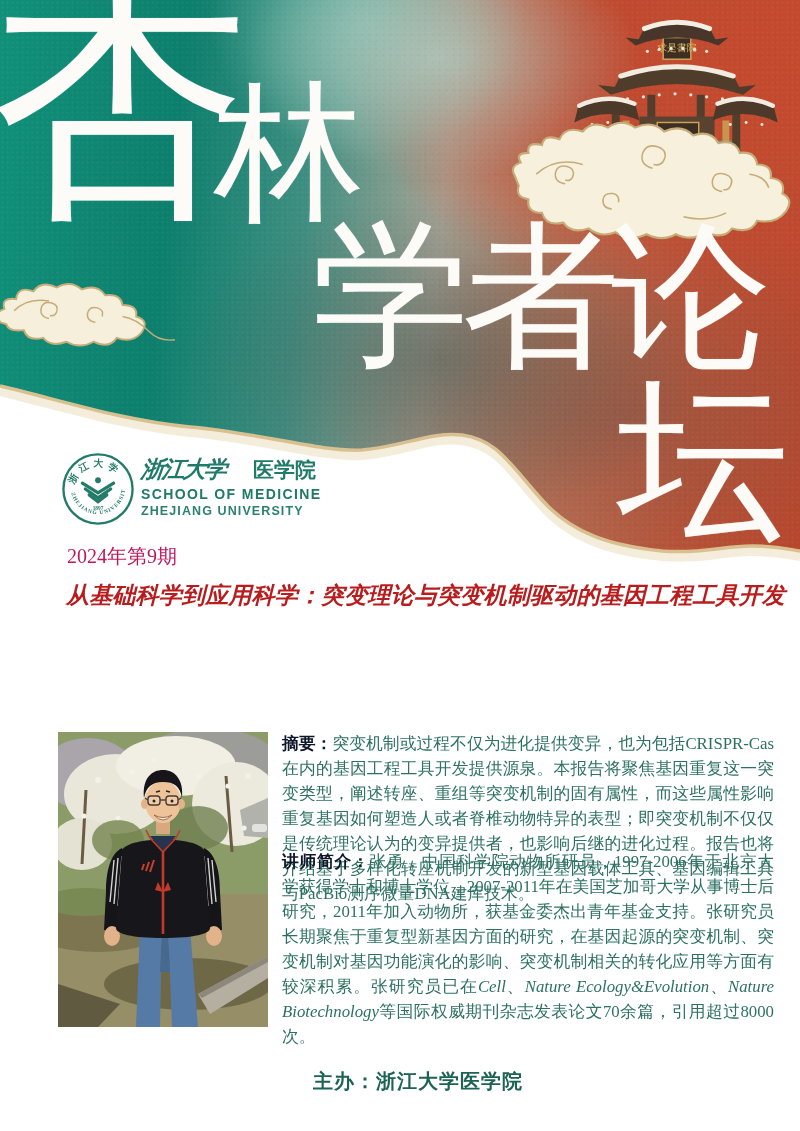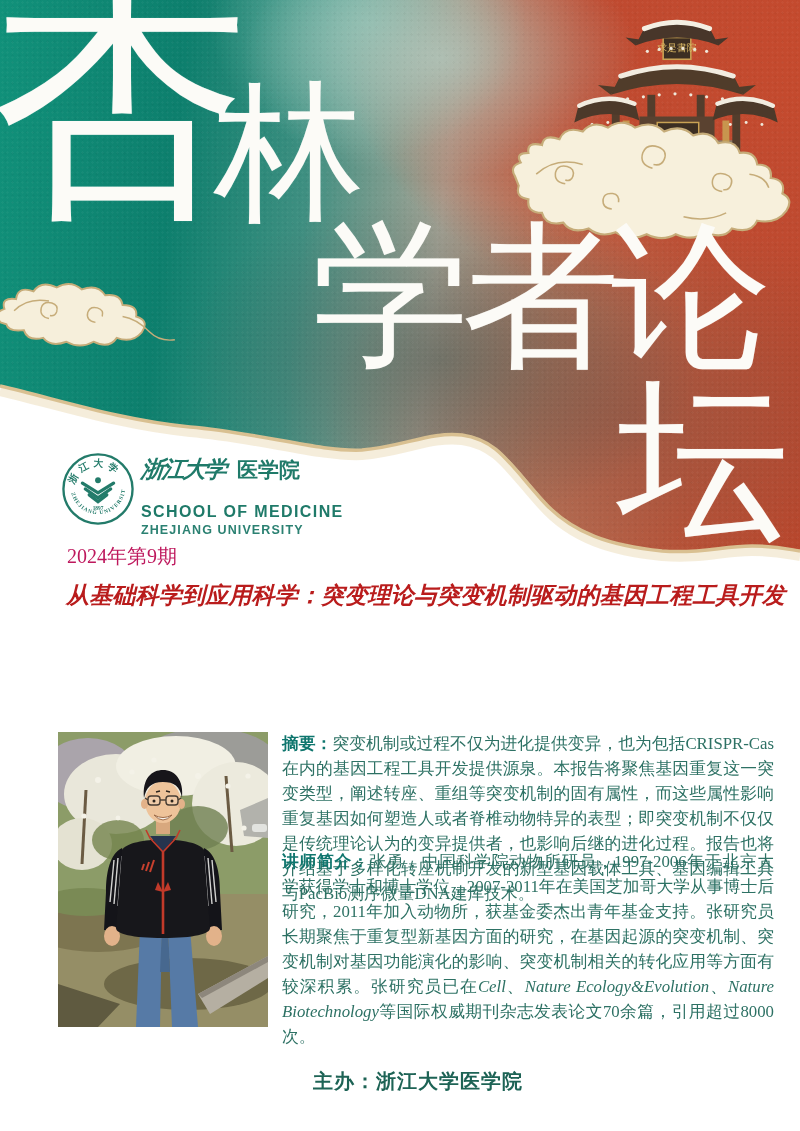--- a/index.html
+++ b/index.html
@@ -27,34 +27,34 @@
   #c-xue{font-size:158px;left:312px;top:217px;}
   #c-zhe{font-size:158px;left:462px;top:219px;}
   #c-lun{font-size:160px;left:611px;top:218px;}
   #c-tan{font-size:172px;left:617px;top:375px;}
   
   .logo-row{position:absolute;left:61px;top:452px;height:78px;z-index:8;display:flex;align-items:flex-start;}
   .seal{width:74px;height:74px;}
   .logo-text{margin-left:6px;padding-top:2px;color:#1f7a69;}
   .logo-cn{display:flex;align-items:baseline;height:30px;}
   .logo-cn .zju{font-size:23px;font-weight:bold;font-style:italic;letter-spacing:-2px;transform:skewX(-6deg);}
-  .logo-cn .med{font-size:21px;font-weight:bold;margin-left:12px;letter-spacing:0px;}
-  .logo-en1{font-size:16px;font-weight:bold;letter-spacing:1.4px;margin-top:19px;
+  .logo-cn .med{font-size:21px;font-weight:bold;margin-left:28px;letter-spacing:0px;}
+  .logo-en1{font-size:14px;font-weight:bold;letter-spacing:1.4px;margin-top:2px;
             font-family:"Liberation Sans","DejaVu Sans",sans-serif;}
   .logo-en2{font-size:12.5px;font-weight:bold;letter-spacing:1.1px;margin-top:2px;color:#2b8172;
             font-family:"Liberation Sans","DejaVu Sans",sans-serif;}
   
   .issue{position:absolute;left:67px;top:543px;font-size:20px;color:#be185d;z-index:9;}
   .lecture-title{position:absolute;left:66px;top:580px;width:720px;font-size:23px;font-weight:bold;
                  color:#b91c1c;letter-spacing:.2px;z-index:9;font-style:italic;}
   .meta{position:absolute;left:68px;top:624px;font-size:16.5px;color:#2d7164;line-height:23.5px;}
   .photo{position:absolute;left:58px;top:732px;width:210px;height:295px;}
   .para{position:absolute;left:282px;width:492px;font-size:16.8px;color:#2d7164;line-height:25px;
         text-align:justify;}
-  .para b{color:#0f766e;}
+  .para b{color:#0f172a;}
   #abstract{top:714px;}
   #bio{top:832px;}
   .footer{position:absolute;left:0;top:1068px;width:800px;text-align:center;font-size:20px;
           font-weight:bold;color:#1d6355;letter-spacing:1px;padding-left:18px;}
 </style>
 </head>
 <body>
 
 <div class="poster">
 

